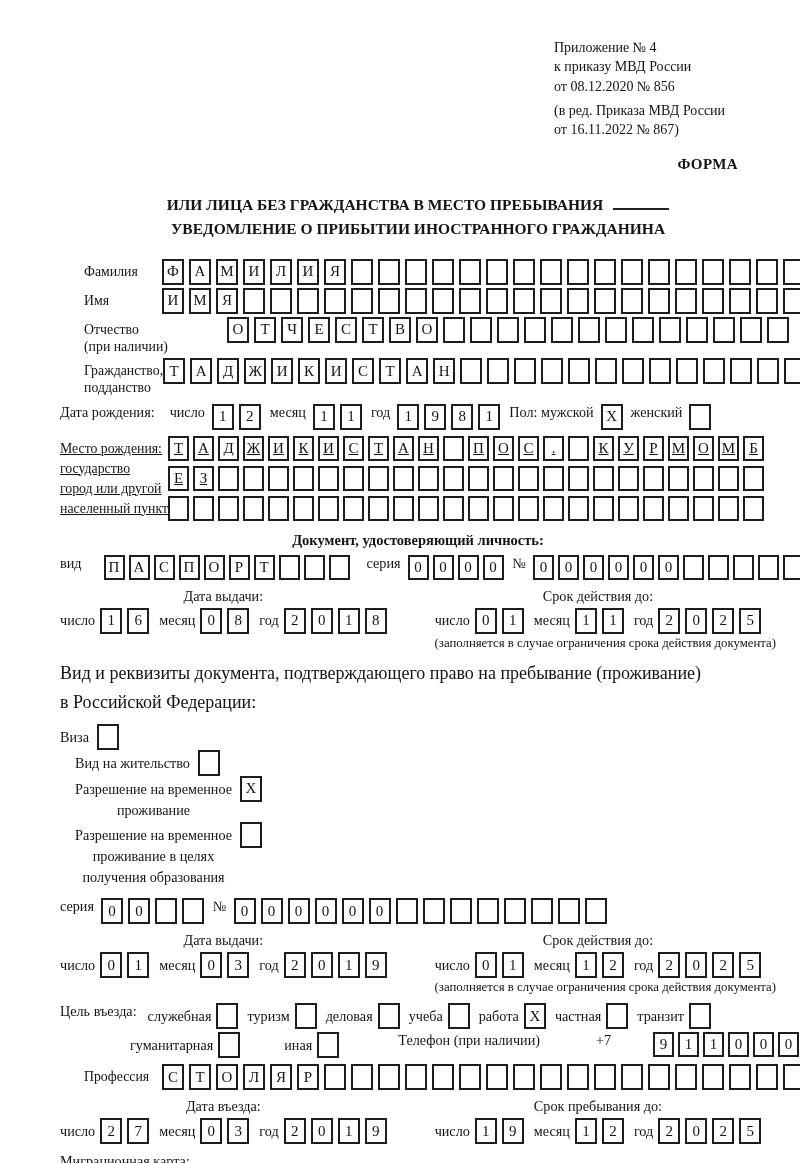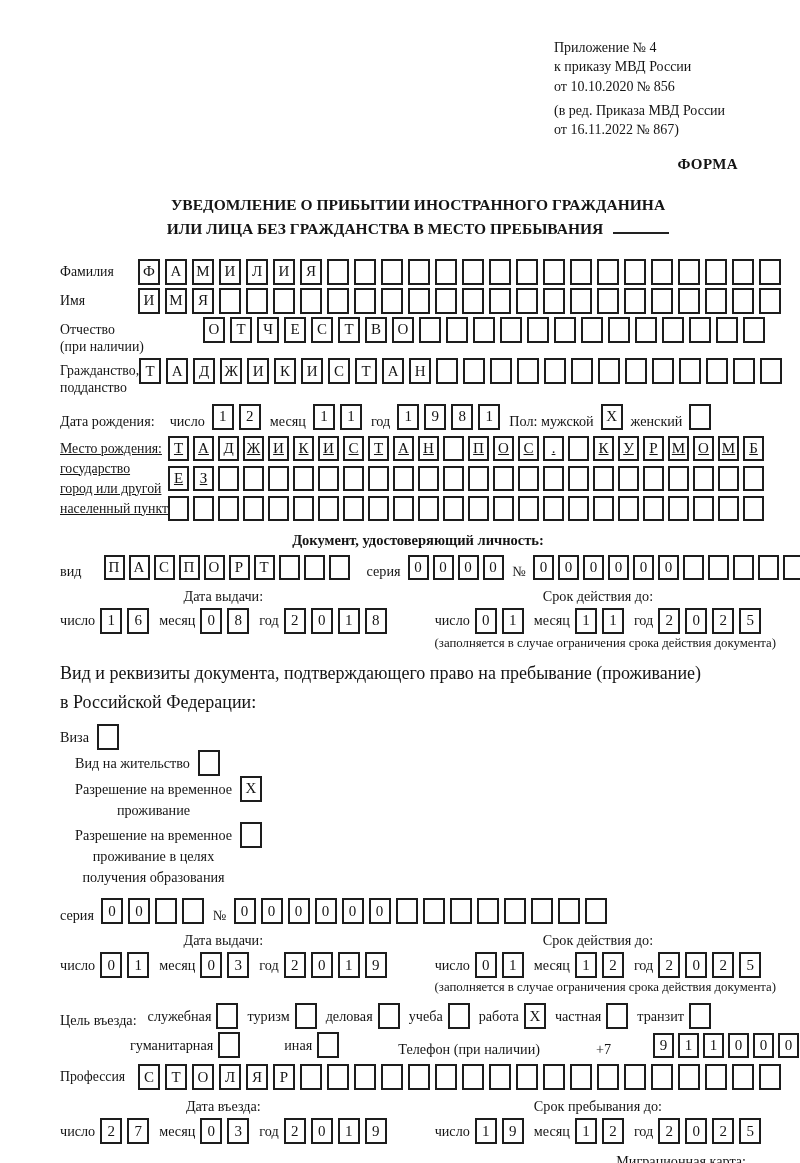--- a/index.html
+++ b/index.html
@@ -29,25 +29,25 @@
   .annex .edition { margin-top:5px; }
   .form-label { margin-top:16px; text-align:right; padding-right:38px; font-weight:bold; font-size:15px; letter-spacing:.4px; }
 
   .title { margin-top:20px; text-align:center; font-weight:bold; font-size:15.5px; line-height:1.55; }
   .blank-line { display:inline-block; width:56px; border-bottom:2px solid #222; height:14px; margin-left:10px; }
 
   .section-heading { margin-top:24px; text-align:center; font-weight:bold; font-size:14.8px; letter-spacing:.2px; }
 
   .fields { margin-top:18px; }
 
-  .field-row { display:flex; align-items:flex-start; margin-bottom:3px; }
+  .field-row { display:flex; align-items:flex-start; margin-bottom:3px;margin-left:24px; }
   .flabel { flex:0 0 78px; font-size:13.8px; line-height:1.25; padding-top:4px; }
   .flabel.wide { flex:0 0 143px; }
 
-  .inline-row { display:flex; align-items:flex-end; margin:7px 0 6px; flex-wrap:nowrap; }
+  .inline-row { display:flex; align-items:flex-start; margin:7px 0 6px; flex-wrap:nowrap; }
   .inline-row .lbl { margin-right:7px; white-space:nowrap; font-size:14.2px; }
   .inline-row .cells { margin-right:9px; }
   .gap-l { margin-left:8px; }
 
   .two-col-block { display:flex; align-items:flex-start; margin:4px 0 2px;text-decoration:underline; }
   .col-labels { flex:0 0 100px; font-size:13.8px; line-height:1.45; padding-top:3px; }
   .col-labels div { white-space:nowrap; }
   .col-cells .cells { margin-bottom:5px; }
 
   .center-bold { text-align:center; font-weight:bold; font-size:14.5px; margin:6px 0 6px; }
@@ -75,34 +75,34 @@
   .indent { margin-left:70px; }
 </style>
 </head>
 <body>
 
 <div class="page">
 
   <div class="annex">
     <div>Приложение № 4</div>
     <div>к приказу МВД России</div>
-    <div>от 10.10.2020 № 856</div>
+    <div>от 08.12.2020 № 856</div>
     <div class="edition">
       <div>(в ред. Приказа МВД России</div>
       <div>от 16.11.2022 № 867)</div>
     </div>
   </div>
 
   <div class="form-label">ФОРМА</div>
 
   <div class="title">
-    <div>УВЕДОМЛЕНИЕ О ПРИБЫТИИ ИНОСТРАННОГО ГРАЖДАНИНА</div>
     <div>
       <span>ИЛИ ЛИЦА БЕЗ ГРАЖДАНСТВА В МЕСТО ПРЕБЫВАНИЯ</span><span class="blank-line"></span>
     </div>
+    <div>УВЕДОМЛЕНИЕ О ПРИБЫТИИ ИНОСТРАННОГО ГРАЖДАНИНА</div>
   </div>
 
 
   <div class="fields">
 
     <div class="field-row">
       <span class="flabel">Фамилия</span>
       <span class="cells">
           <span class="cell">Ф</span>
           <span class="cell">А</span>

